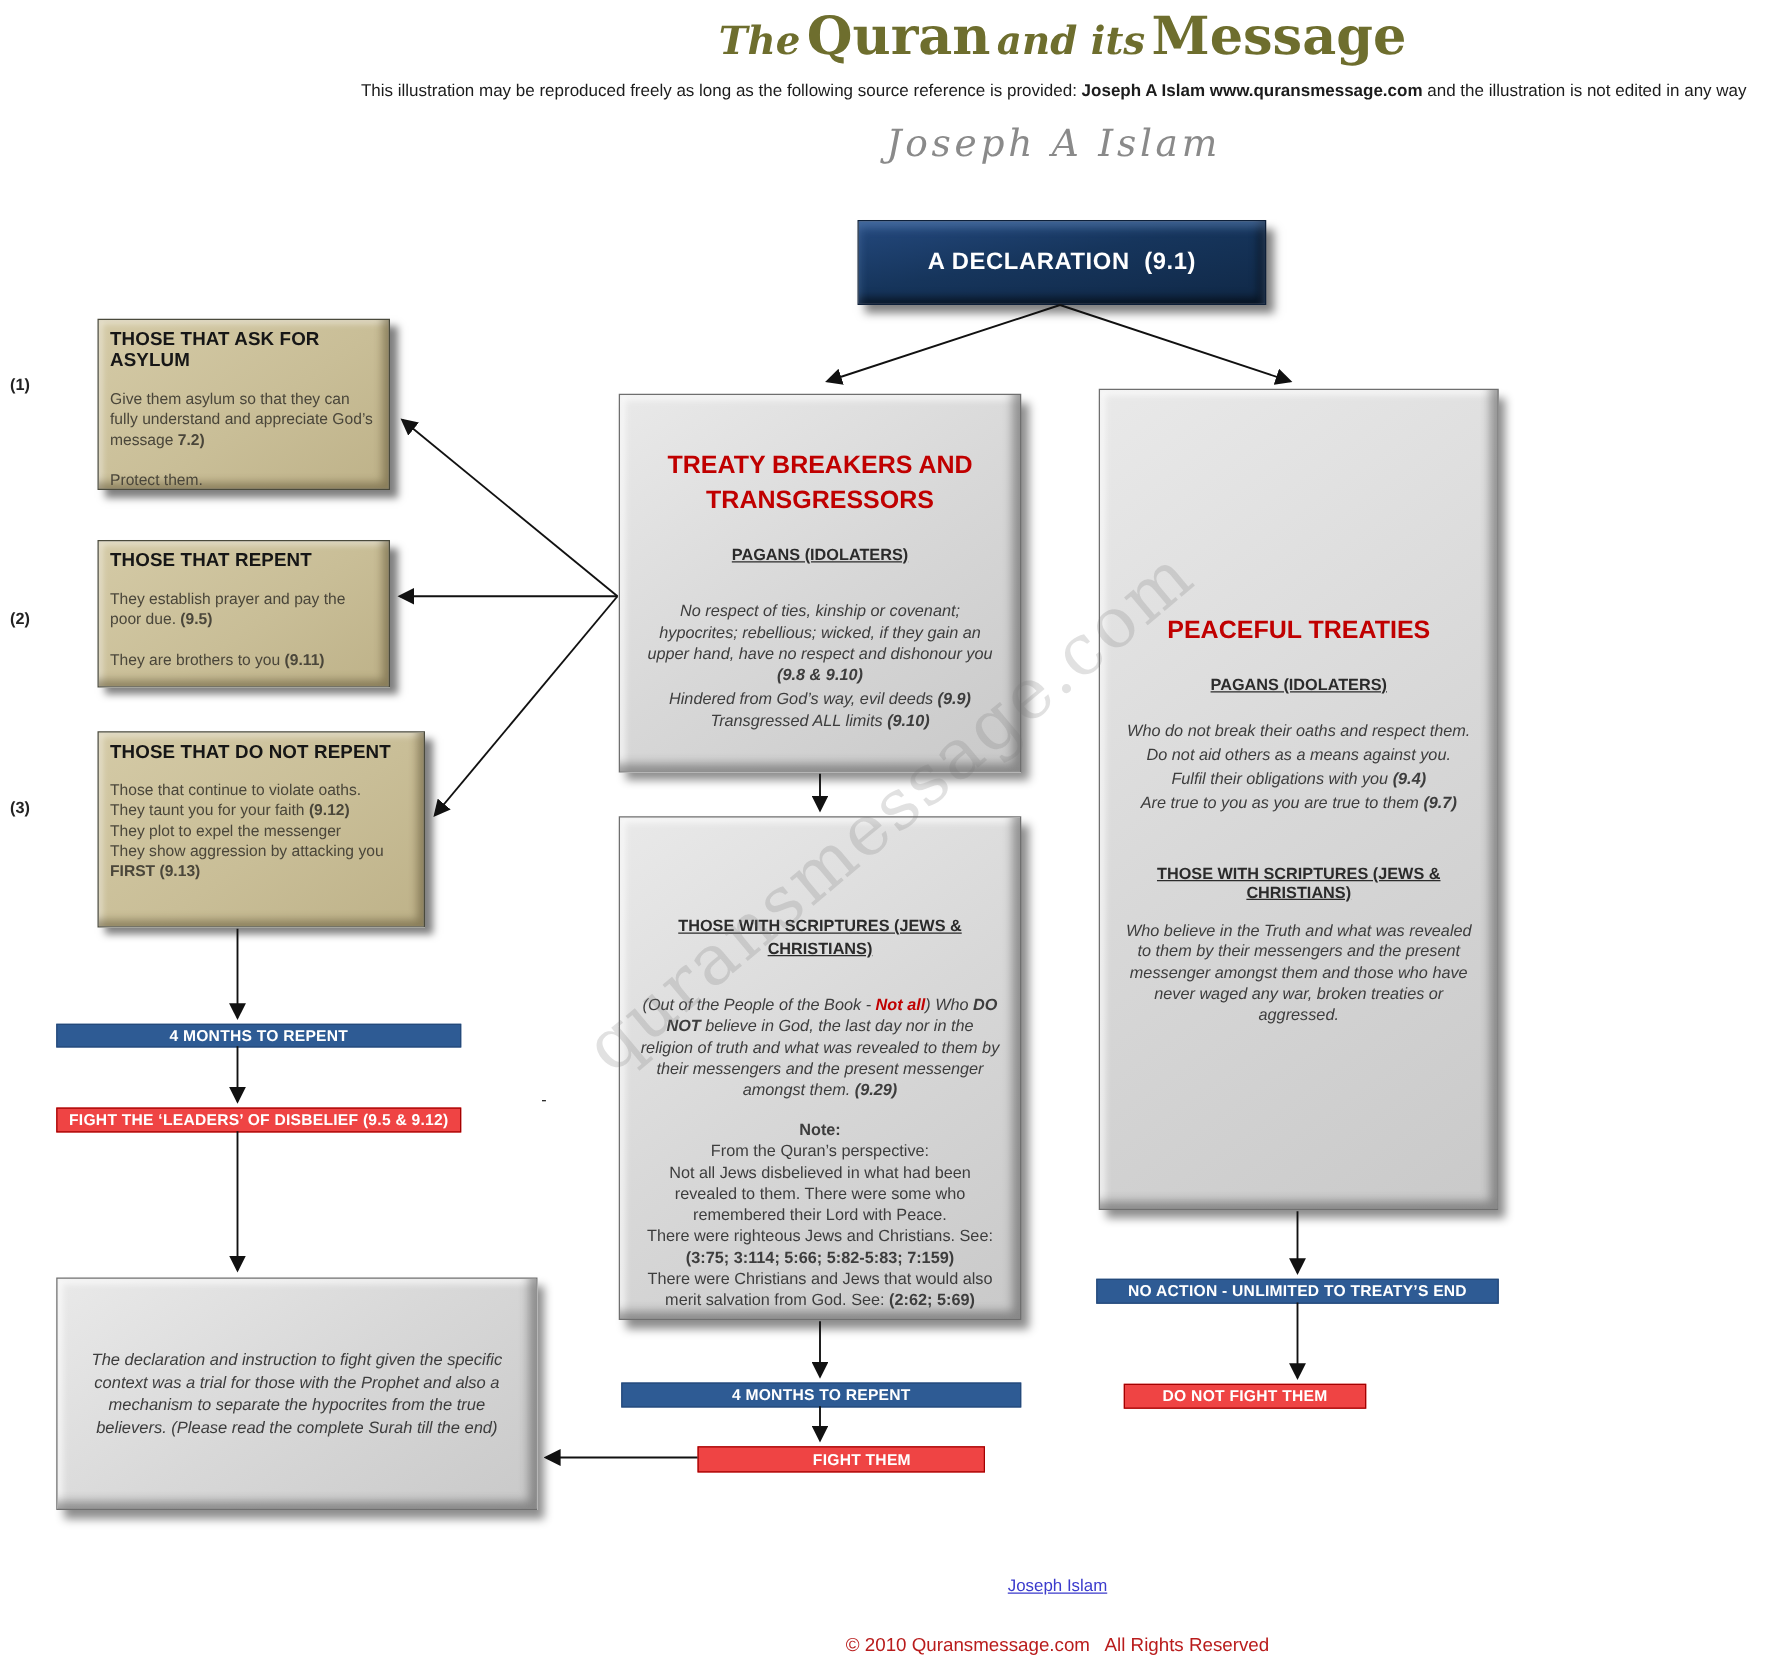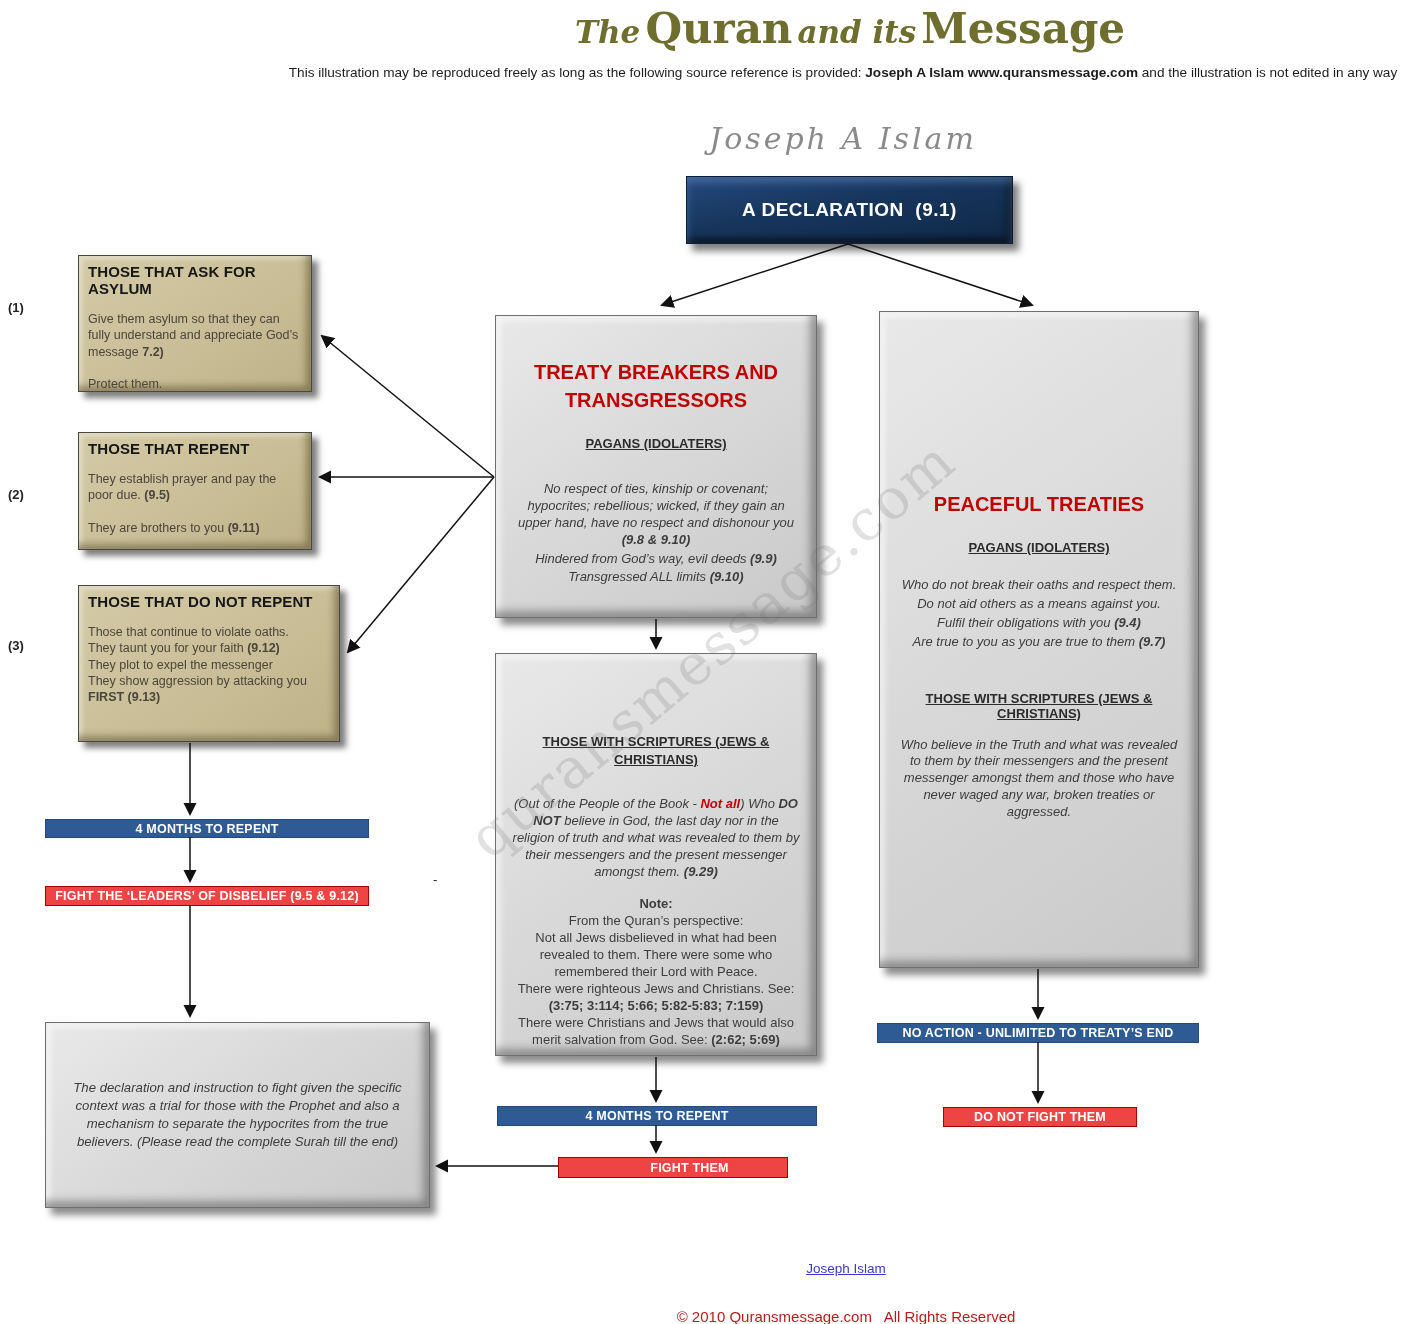--- a/index.html
+++ b/index.html
@@ -12,21 +12,21 @@
   .badge{left:0;top:4;width:168px;height:58px;background:linear-gradient(160deg,#1d4277 0%,#16355c 55%,#122c4e 100%);
          border:3px solid #2d5c9c;outline:1px solid #0d1f38;box-shadow:6px 6px 5px rgba(0,0,0,.55);
          display:flex;flex-direction:column;align-items:center;justify-content:center;}
   .badge div{color:#fff;font-weight:bold;font-size:17px;line-height:1.45;letter-spacing:.3px;}
   .title{left:850px;top:4px;transform:translateX(-50%);white-space:nowrap;color:#6e6e2e;
          font-family:"DejaVu Serif",serif;}
   .title .t-sm{font-size:31px;font-weight:bold;font-style:italic;}
   .title .t-lg{font-size:42px;font-weight:bold;}
   .license{left:843px;top:65px;transform:translateX(-50%);white-space:nowrap;font-size:13.6px;color:#1c1c1c;}
   .signature{left:843px;top:98px;transform:translateX(-50%);font-family:"DejaVu Serif",serif;
-             font-style:italic;font-size:30px;color:#8a8a8a;letter-spacing:3px;margin-top:23px;}
+             font-style:italic;font-size:30px;color:#8a8a8a;letter-spacing:3px;}
 
   
   .navy-box{background:linear-gradient(170deg,#24497e 0%,#16355c 45%,#102846 100%);
             border:1px solid #0d1f38;
             box-shadow:inset 0 5px 8px rgba(110,150,205,.45),inset -5px -5px 7px rgba(0,0,0,.55),6px 7px 7px rgba(0,0,0,.5);}
   .declaration{left:686px;top:176px;width:325px;height:66px;display:flex;align-items:center;justify-content:center;}
   .declaration span{color:#fff;font-weight:bold;font-size:19px;letter-spacing:.5px;white-space:pre;}
 
   
   .side-num{left:8px;font-size:13px;font-weight:bold;color:#222;}
@@ -70,21 +70,21 @@
 
   
   .bar{display:flex;align-items:center;justify-content:center;color:#fff;font-weight:bold;font-size:12.5px;letter-spacing:.2px;}
   .bar-blue{background:#2e5b94;border:1px solid #24497a;}
   .bar-red{background:#ef4444;border:1px solid #a30000;}
   .bar-left-blue{left:45px;top:819px;width:322px;height:17px;}
   .bar-left-red{left:45px;top:886px;width:322px;height:18px;}
   .bar-center-blue{left:497px;top:1106px;width:318px;height:18px;}
   .bar-center-red{left:558px;top:1157px;width:195px;height:19px;padding-left:33px;}
   .bar-right-blue{left:877px;top:1023px;width:320px;height:18px;}
-  .bar-right-red{left:943px;top:1107px;width:192px;height:18px;}
+  .bar-right-red{left:899px;top:1107px;width:192px;height:18px;}
 
   .dash{left:433px;top:872px;font-size:13px;color:#222;}
 
   
   .watermark{left:498px;top:806px;transform:rotate(-40deg);transform-origin:left bottom;
              font-family:"DejaVu Serif",serif;font-size:56px;letter-spacing:2px;
              color:rgba(120,120,120,.22);pointer-events:none;white-space:nowrap;}
 
   
   .footer-link{left:846px;top:1261px;transform:translateX(-50%);font-size:13.5px;color:#3a3acc;

